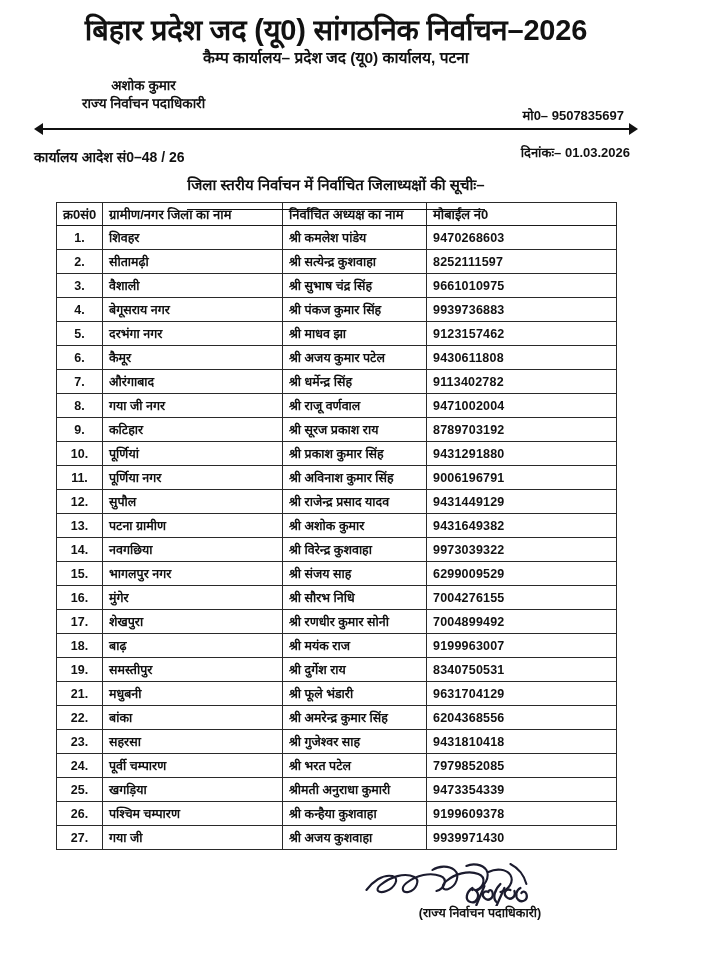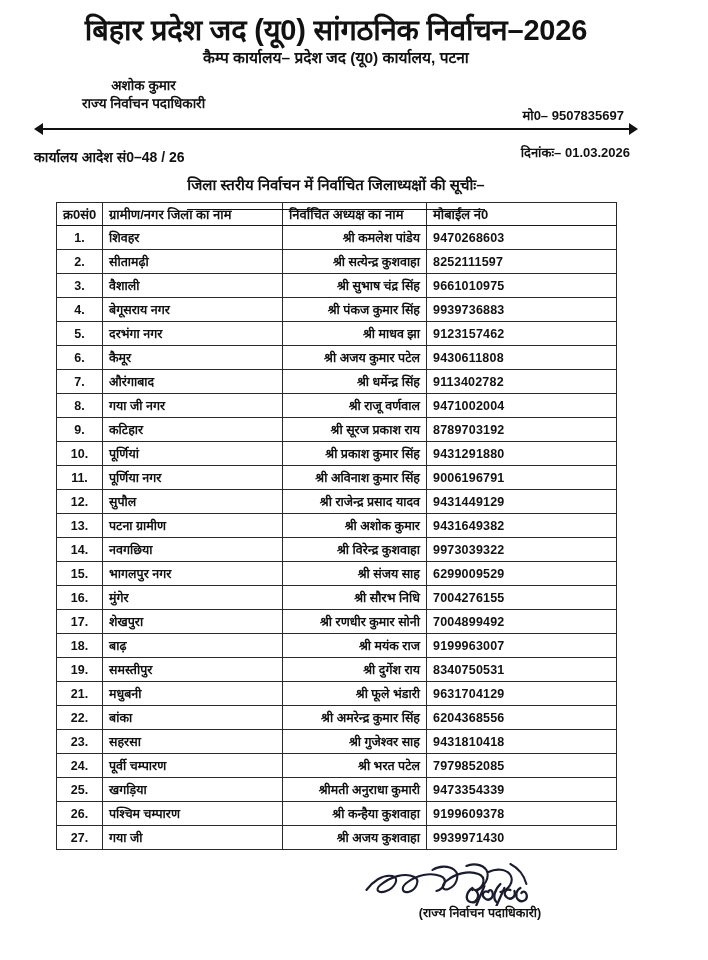--- a/index.html
+++ b/index.html
@@ -176,21 +176,21 @@
     text-align: center;
     font-size: 14.5px;
     font-weight: 700;
     padding: 0 2px;
   }
   td.dist {
     text-align: left;
     padding-left: 8px;
   }
   td.pname {
-    text-align: right;
+    text-align: left;
     padding-left: 7px;
     font-size: 12.5px;
     margin-left: 32px;
   }
   td.mobile {
     text-align: left;
     padding-left: 10px;
     font-family: "Liberation Sans", "DejaVu Sans", sans-serif;
     font-size: 12.5px;
     font-weight: 400;

